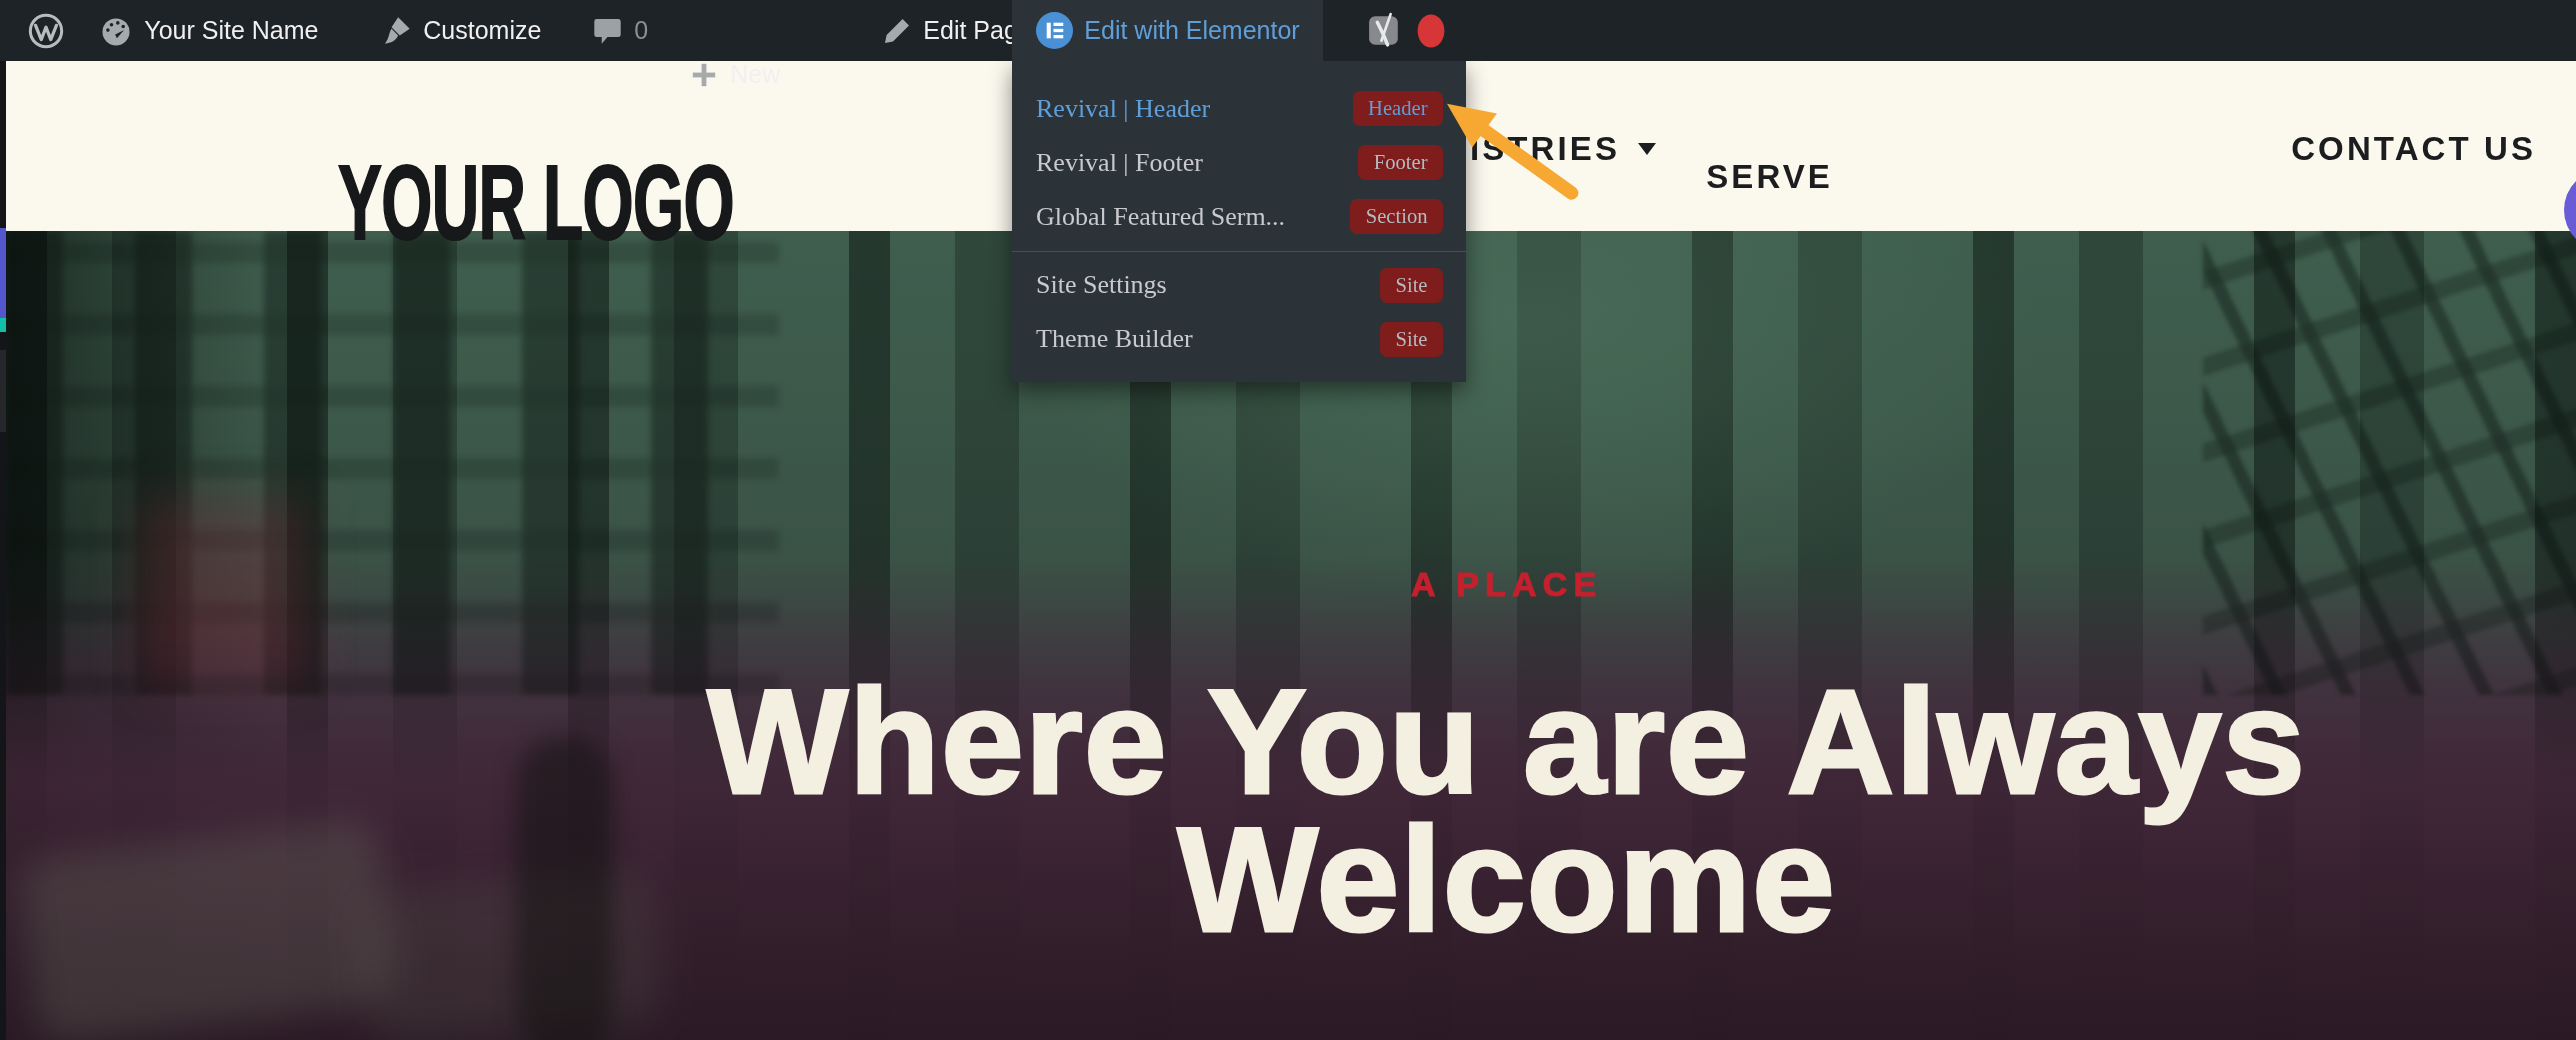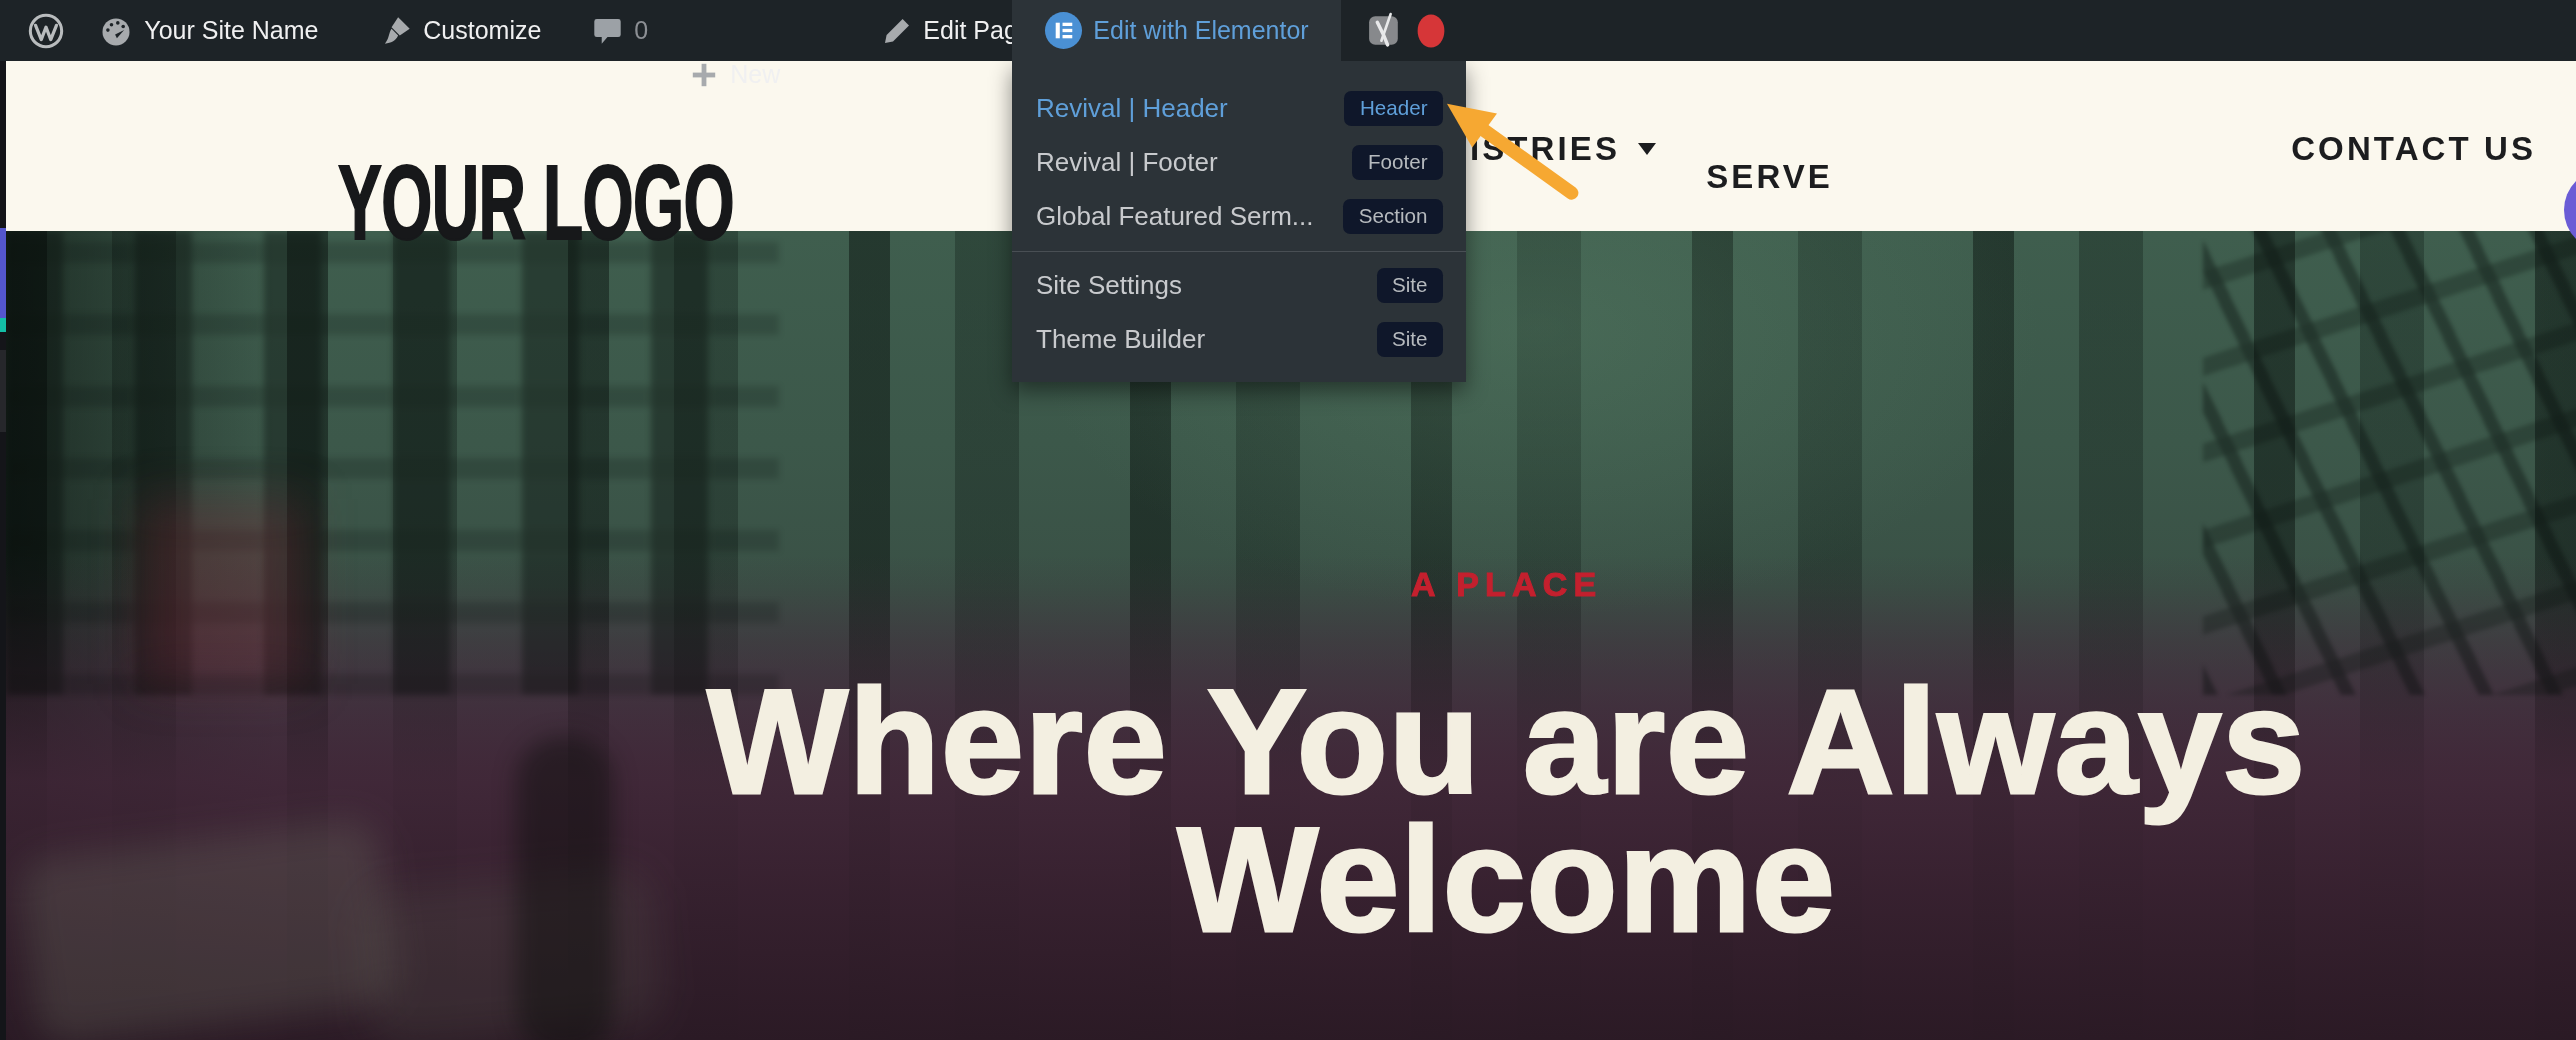--- a/index.html
+++ b/index.html
@@ -11,30 +11,30 @@
   .edge-sliver { position:absolute; left:0; top:61px; width:6.2px; bottom:0; background:#141519; z-index:30; }
   .sliver-blue { position:absolute; left:0; top:167px; width:6.2px; height:90px; background:#5456ce; }
   .sliver-teal { position:absolute; left:0; top:257px; width:6.2px; height:14.4px; background:#13bfa6; }
   .sliver-gray { position:absolute; left:0; top:289px; width:6.2px; height:82px; background:#26272b; }
 
   
   .admin-bar { position:absolute; left:0; top:0; width:3007px; height:61px; background:#1d2327; z-index:45; }
   .abar-item { position:absolute; top:0; height:61px; display:flex; align-items:center; gap:10.3px;
                color:#f0f0f1; font-size:25px; white-space:nowrap; }
   .abar-item .dim { color:#8c8f94; }
-  .abar-elementor { background:#2c3338; padding:0 32px; color:#5f9fd9; }
+  .abar-elementor { background:#2c3338; padding:0 23px; color:#5f9fd9; }
 
   
   .el-menu { position:absolute; left:1012px; top:61px; width:454px; background:#2c3338;
              z-index:40; padding:20.6px 0 15.5px 0; box-shadow:0 9.3px 20.6px rgba(0,0,0,.45); }
   .el-row { height:54px; display:flex; align-items:center; justify-content:space-between;
-            padding:0 23px 0 24px; cursor:pointer; }
+            padding:0 23px 0 24px; cursor:pointer;font-family:Liberation Serif, serif; }
   .el-row .el-label { font-size:26px; color:#c8cacd; }
   .el-row.active .el-label { color:#5f9fd9; }
-  .el-badge { background:#0f172a; color:#b6babe; font-size:20.6px; border-radius:7.2px;
+  .el-badge { background:#7f1d1d; color:#b6babe; font-size:20.6px; border-radius:7.2px;
               padding:7.2px 15.5px; line-height:1; }
   .el-row.active .el-badge { color:#5f9fd9; }
   .el-divider { height:0.5px; background:rgba(255,255,255,.14); margin:7.2px 0; }
 
   
   .site-header { position:absolute; left:6.2px; top:61px; width:3001px; height:170px; background:#fbf8ee; z-index:10; }
   .logo { position:absolute; left:332px; top:146px; transform:translateY(-54%) scaleX(.62);
           transform-origin:left center; font-size:106px; font-weight:bold; letter-spacing:-1px;
           color:#17181a; -webkit-text-stroke:2.1px #17181a; white-space:nowrap; }
   .nav-item { position:absolute; top:88px; transform:translateY(-50%); display:flex; align-items:center;

